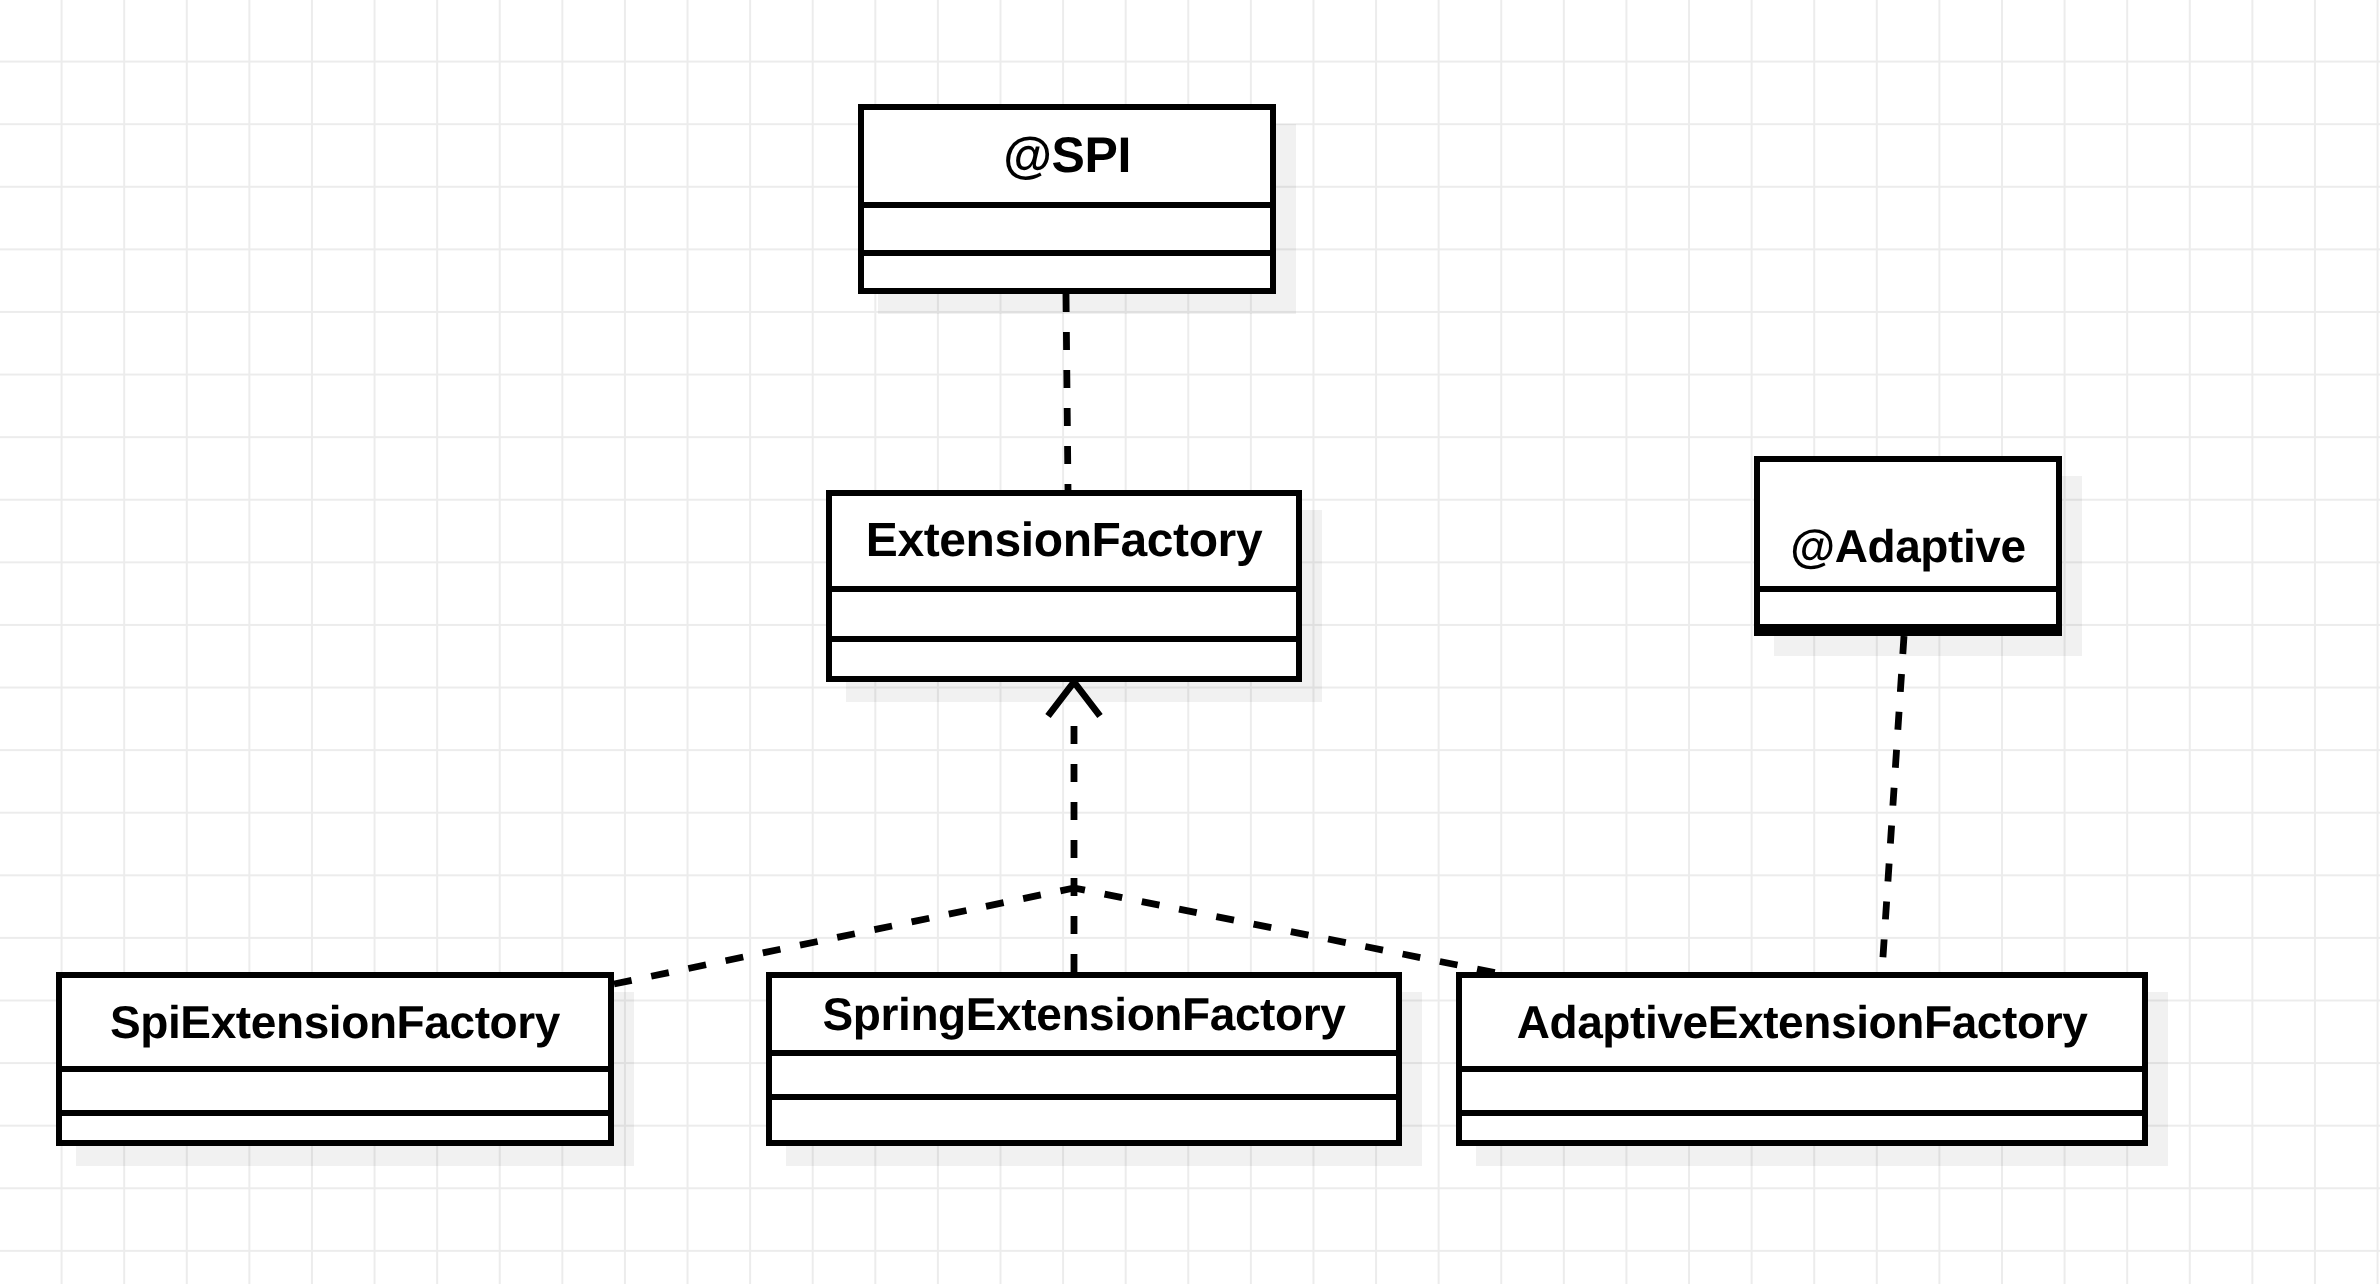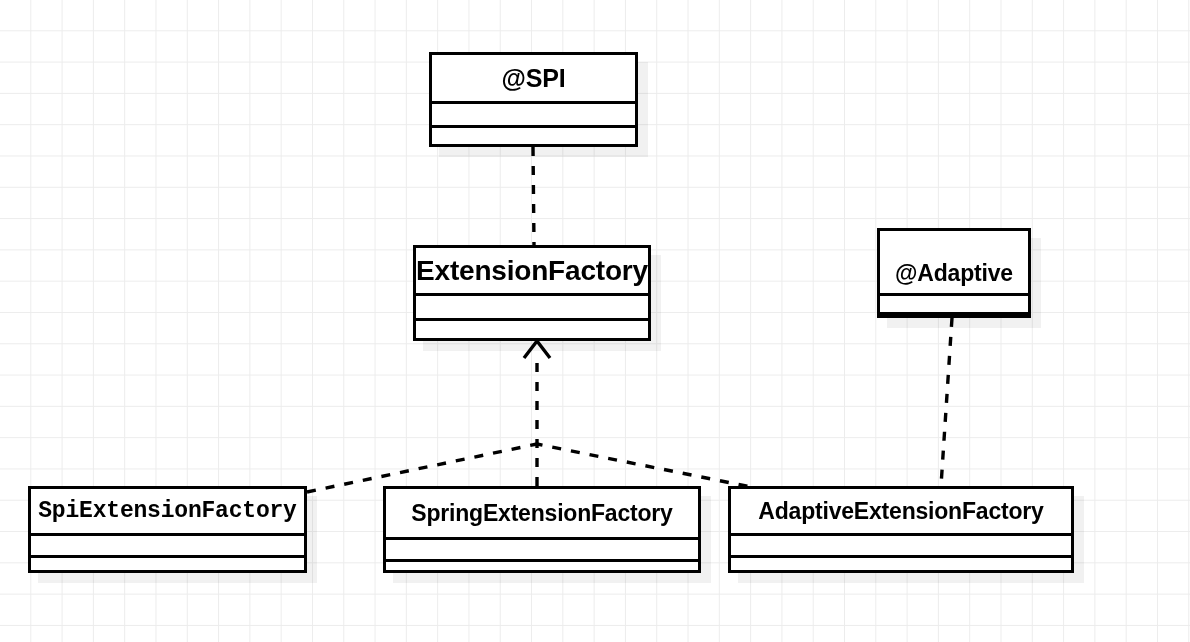--- a/index.html
+++ b/index.html
@@ -71,39 +71,39 @@
     <line x1="952" y1="318" x2="941" y2="486" stroke="#000000" stroke-width="3.4" stroke-dasharray="9 10"></line>
   </svg>
 
   <div class="uml-node" style="left:429px; top:52px; width:209px; height:95px;">
     <div class="node-title" style="height:46px; font-size:25px;">@SPI</div>
     <div class="node-attrs" style="height:24px;"></div>
     <div class="node-ops" style="flex:1;"></div>
   </div>
 
   <div class="uml-node" style="left:413px; top:245px; width:238px; height:96px;">
-    <div class="node-title" style="height:45px; font-size:28px;">ExtensionFactory</div>
+    <div class="node-title" style="height:45px; font-size:24px;">ExtensionFactory</div>
     <div class="node-attrs" style="height:25px;"></div>
     <div class="node-ops" style="flex:1;"></div>
   </div>
 
   <div class="uml-node" style="left:877px; top:228px; width:154px; height:90px;">
     <div class="node-title" style="height:45px; font-size:23px;margin-top:24px;">@Adaptive</div>
     <div class="node-attrs" style="height:22px;"></div>
     <div class="node-ops" style="flex:1;"></div>
   </div>
 
-  <div class="uml-node" style="left:28px; top:486px; width:279px; height:87px;font-family:Liberation Mono, monospace;">
+  <div class="uml-node" style="left:28px; top:486px; width:279px; height:87px;">
     <div class="node-title" style="height:44px; font-size:23px;">SpiExtensionFactory</div>
     <div class="node-attrs" style="height:22px;"></div>
     <div class="node-ops" style="flex:1;"></div>
   </div>
 
   <div class="uml-node" style="left:383px; top:486px; width:318px; height:87px;">
-    <div class="node-title" style="height:48px; font-size:23px;">SpringExtensionFactory</div>
+    <div class="node-title" style="height:36px; font-size:23px;">SpringExtensionFactory</div>
     <div class="node-attrs" style="height:22px;"></div>
     <div class="node-ops" style="flex:1;"></div>
   </div>
 
   <div class="uml-node" style="left:728px; top:486px; width:346px; height:87px;">
     <div class="node-title" style="height:44px; font-size:23px;">AdaptiveExtensionFactory</div>
     <div class="node-attrs" style="height:22px;"></div>
     <div class="node-ops" style="flex:1;"></div>
   </div>
 

